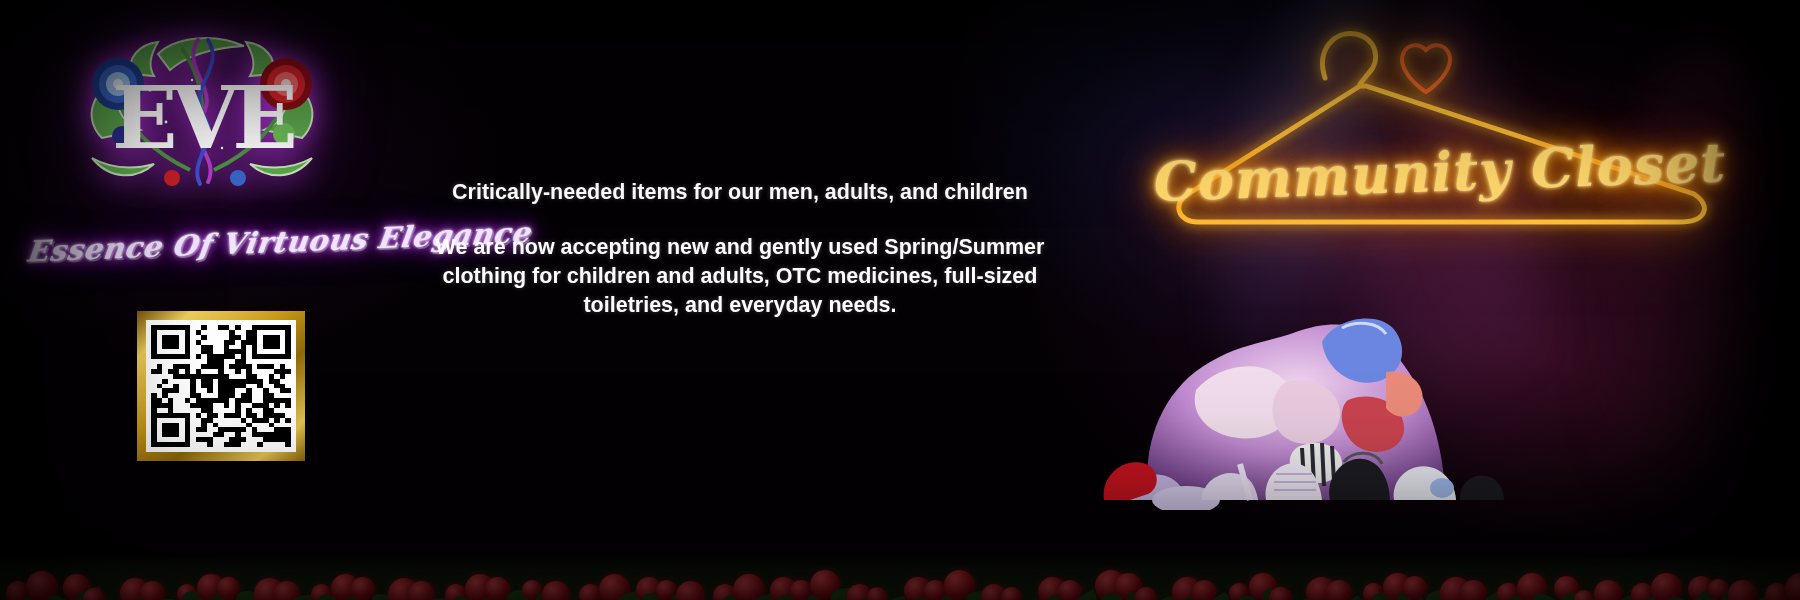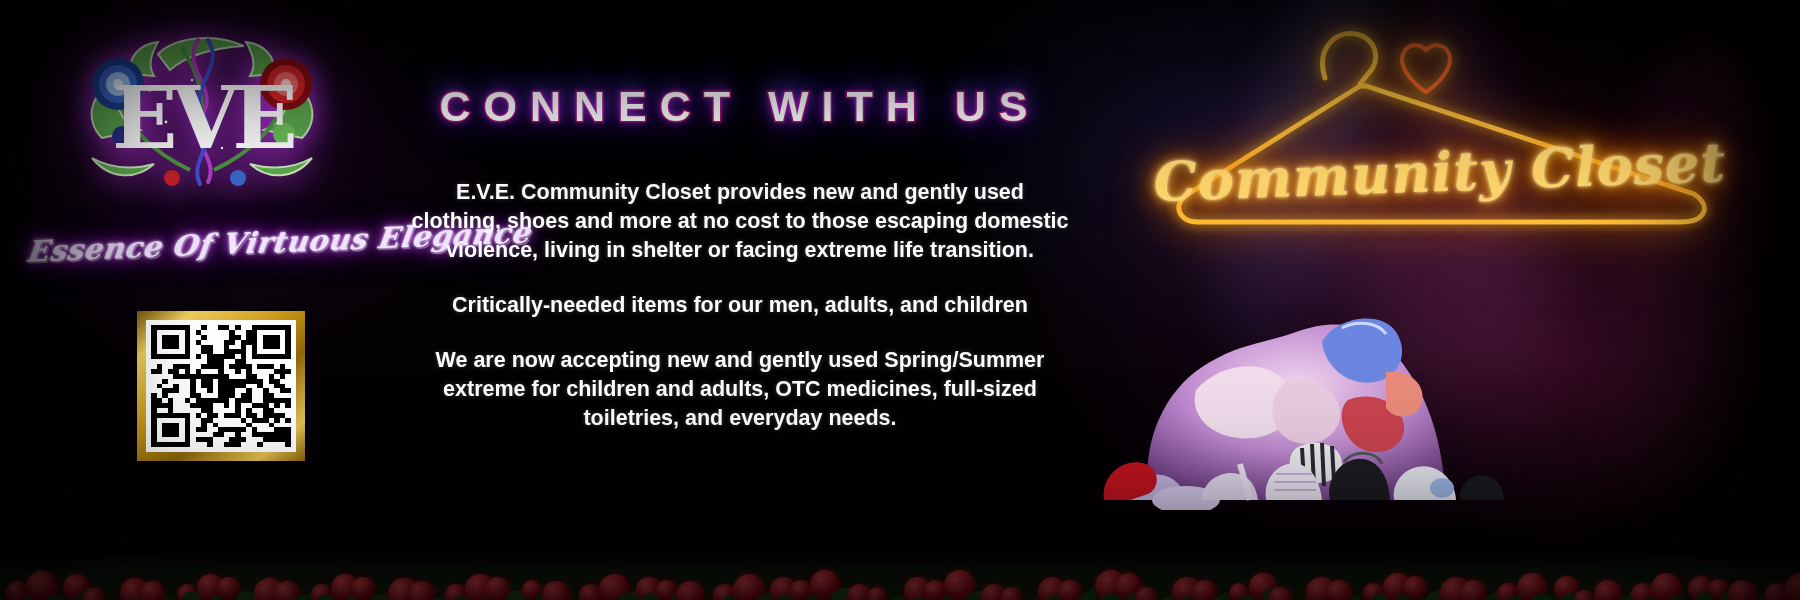--- a/index.html
+++ b/index.html
@@ -799,25 +799,23 @@
             <i style="background:#fff"></i>
             <i style="background:#fff"></i>
             <i></i>
           </div>
       </div>
     </div>
 
   </div>
 
   <div class="center-col">
-    <div class="headline">CONNECT WITH US</div>
     <div class="body-text">
-      <p>E.V.E. Community Closet provides new and gently used clothing, shoes and more at no cost to those escaping domestic violence, living in shelter or facing extreme life transition.</p>
       <p>Critically-needed items for our men, adults, and children</p>
-      <p>We are now accepting new and gently used Spring/Summer extreme for children and adults, OTC medicines, full-sized toiletries, and everyday needs.</p>
+      <p>We are now accepting new and gently used Spring/Summer clothing for children and adults, OTC medicines, full-sized toiletries, and everyday needs.</p>
     </div>
   </div>
 
   <div class="right-col">
 
     <div class="hanger">
       <svg viewBox="0 0 660 230" width="660" height="230" aria-hidden="true">
         <g fill="none" stroke="#ffc23a" stroke-width="5" stroke-linecap="round">
           <path d="M205 70 C196 42 214 22 236 26 C256 30 262 52 248 66 L240 76"></path>
           <path d="M240 78 L68 186 C52 196 58 214 78 214 L560 214 C586 214 592 198 574 186 L246 78 Z"></path>

